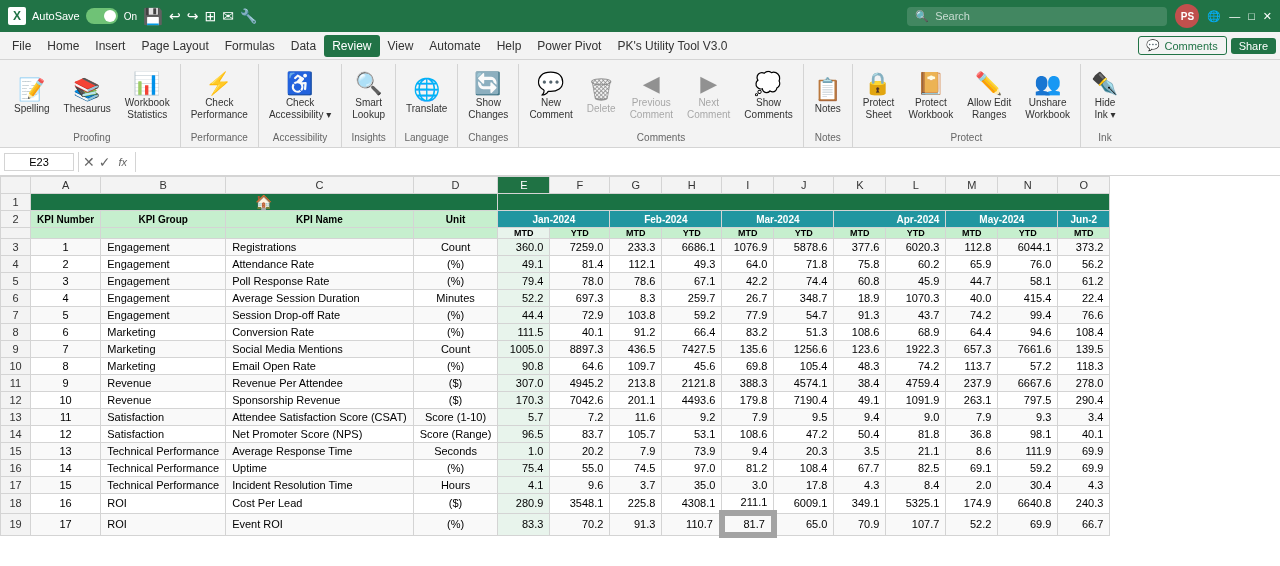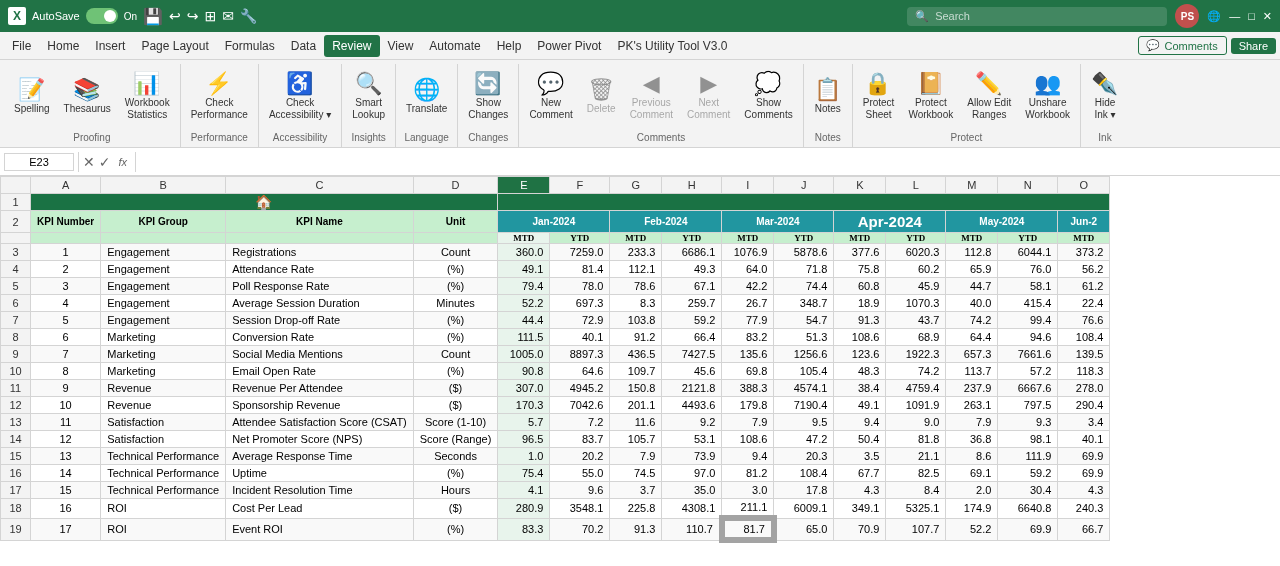--- a/index.html
+++ b/index.html
@@ -374,28 +374,28 @@
         <td class="center-cell" style="background:#c6efce; font-weight:bold; font-size:10px; border:1px solid #d4d4d4;">KPI Group</td>
         <td class="center-cell" style="background:#c6efce; font-weight:bold; font-size:10px; border:1px solid #d4d4d4;">KPI Name</td>
         <td class="center-cell" style="background:#c6efce; font-weight:bold; font-size:10px; border:1px solid #d4d4d4;">Unit</td>
 
         <td class="center-cell col-e" style="background:#2196a0; color:white; font-weight:bold; font-size:10px; border:1px solid #d4d4d4;" colspan="2">Jan-2024</td>
 
         <td class="center-cell" style="background:#2196a0; color:white; font-weight:bold; font-size:10px; border:1px solid #d4d4d4;" colspan="2">Feb-2024</td>
 
         <td class="center-cell" style="background:#2196a0; color:white; font-weight:bold; font-size:10px; border:1px solid #d4d4d4;" colspan="2">Mar-2024</td>
 
-        <td class="center-cell" style="background:#2196a0; color:white; font-weight:bold; font-size:15px; border:1px solid #d4d4d4;" colspan="2">Apr-2024</td>
+        <td class="center-cell" style="background:#2196a0; color:white; font-weight:bold; font-size:10px; border:1px solid #d4d4d4;text-align:right;" colspan="2">Apr-2024</td>
 
         <td class="center-cell" style="background:#2196a0; color:white; font-weight:bold; font-size:10px; border:1px solid #d4d4d4;" colspan="2">May-2024</td>
 
         <td class="center-cell" style="background:#2196a0; color:white; font-weight:bold; font-size:10px; border:1px solid #d4d4d4;">Jun-2</td>
       </tr>
 
-      <tr style="background:#0f172a;font-family:Liberation Serif, serif;">
+      <tr style="background:#0f172a;">
         <td class="row-header" style="font-size:9px;"></td>
         <td style="background:#c6efce; font-weight:bold; font-size:9px; text-align:center; border:1px solid #d4d4d4;"></td>
         <td style="background:#c6efce; font-weight:bold; font-size:9px; text-align:center; border:1px solid #d4d4d4;"></td>
         <td style="background:#c6efce; font-weight:bold; font-size:9px; text-align:center; border:1px solid #d4d4d4;"></td>
         <td style="background:#c6efce; font-weight:bold; font-size:9px; text-align:center; border:1px solid #d4d4d4;"></td>
         <td class="col-e" style="background:#e8f4ec; font-weight:bold; font-size:9px; text-align:center; border:1px solid #d4d4d4;">MTD</td>
         <td style="background:#c6efce; font-weight:bold; font-size:9px; text-align:center; border:1px solid #d4d4d4;">YTD</td>
         <td style="background:#c6efce; font-weight:bold; font-size:9px; text-align:center; border:1px solid #d4d4d4;">MTD</td>
         <td style="background:#c6efce; font-weight:bold; font-size:9px; text-align:center; border:1px solid #d4d4d4;">YTD</td>
         <td style="background:#c6efce; font-weight:bold; font-size:9px; text-align:center; border:1px solid #d4d4d4;">MTD</td>
@@ -552,21 +552,21 @@
         <td class="data-cell" style="border:1px solid #d4d4d4;">118.3</td>
       </tr>
       <tr style="background:#fff;">
         <td class="row-header">11</td>
         <td class="center-cell" style="border:1px solid #d4d4d4;">9</td>
         <td class="text-cell" style="border:1px solid #d4d4d4;">Revenue</td>
         <td class="text-cell" style="border:1px solid #d4d4d4;">Revenue Per Attendee</td>
         <td class="center-cell" style="border:1px solid #d4d4d4;">($)</td>
         <td class="data-cell col-e" style="background:#e8f4ec; border:1px solid #d4d4d4;">307.0</td>
         <td class="data-cell" style="border:1px solid #d4d4d4;">4945.2</td>
-        <td class="data-cell" style="border:1px solid #d4d4d4;">150.8</td>
+        <td class="data-cell" style="border:1px solid #d4d4d4;">213.8</td>
         <td class="data-cell" style="border:1px solid #d4d4d4;">2121.8</td>
         <td class="data-cell" style="border:1px solid #d4d4d4;">388.3</td>
         <td class="data-cell" style="border:1px solid #d4d4d4;">4574.1</td>
         <td class="data-cell" style="border:1px solid #d4d4d4;">38.4</td>
         <td class="data-cell" style="border:1px solid #d4d4d4;">4759.4</td>
         <td class="data-cell" style="border:1px solid #d4d4d4;">237.9</td>
         <td class="data-cell" style="border:1px solid #d4d4d4;">6667.6</td>
         <td class="data-cell" style="border:1px solid #d4d4d4;">278.0</td>
       </tr>
       <tr style="background:#f9f9f9;">

